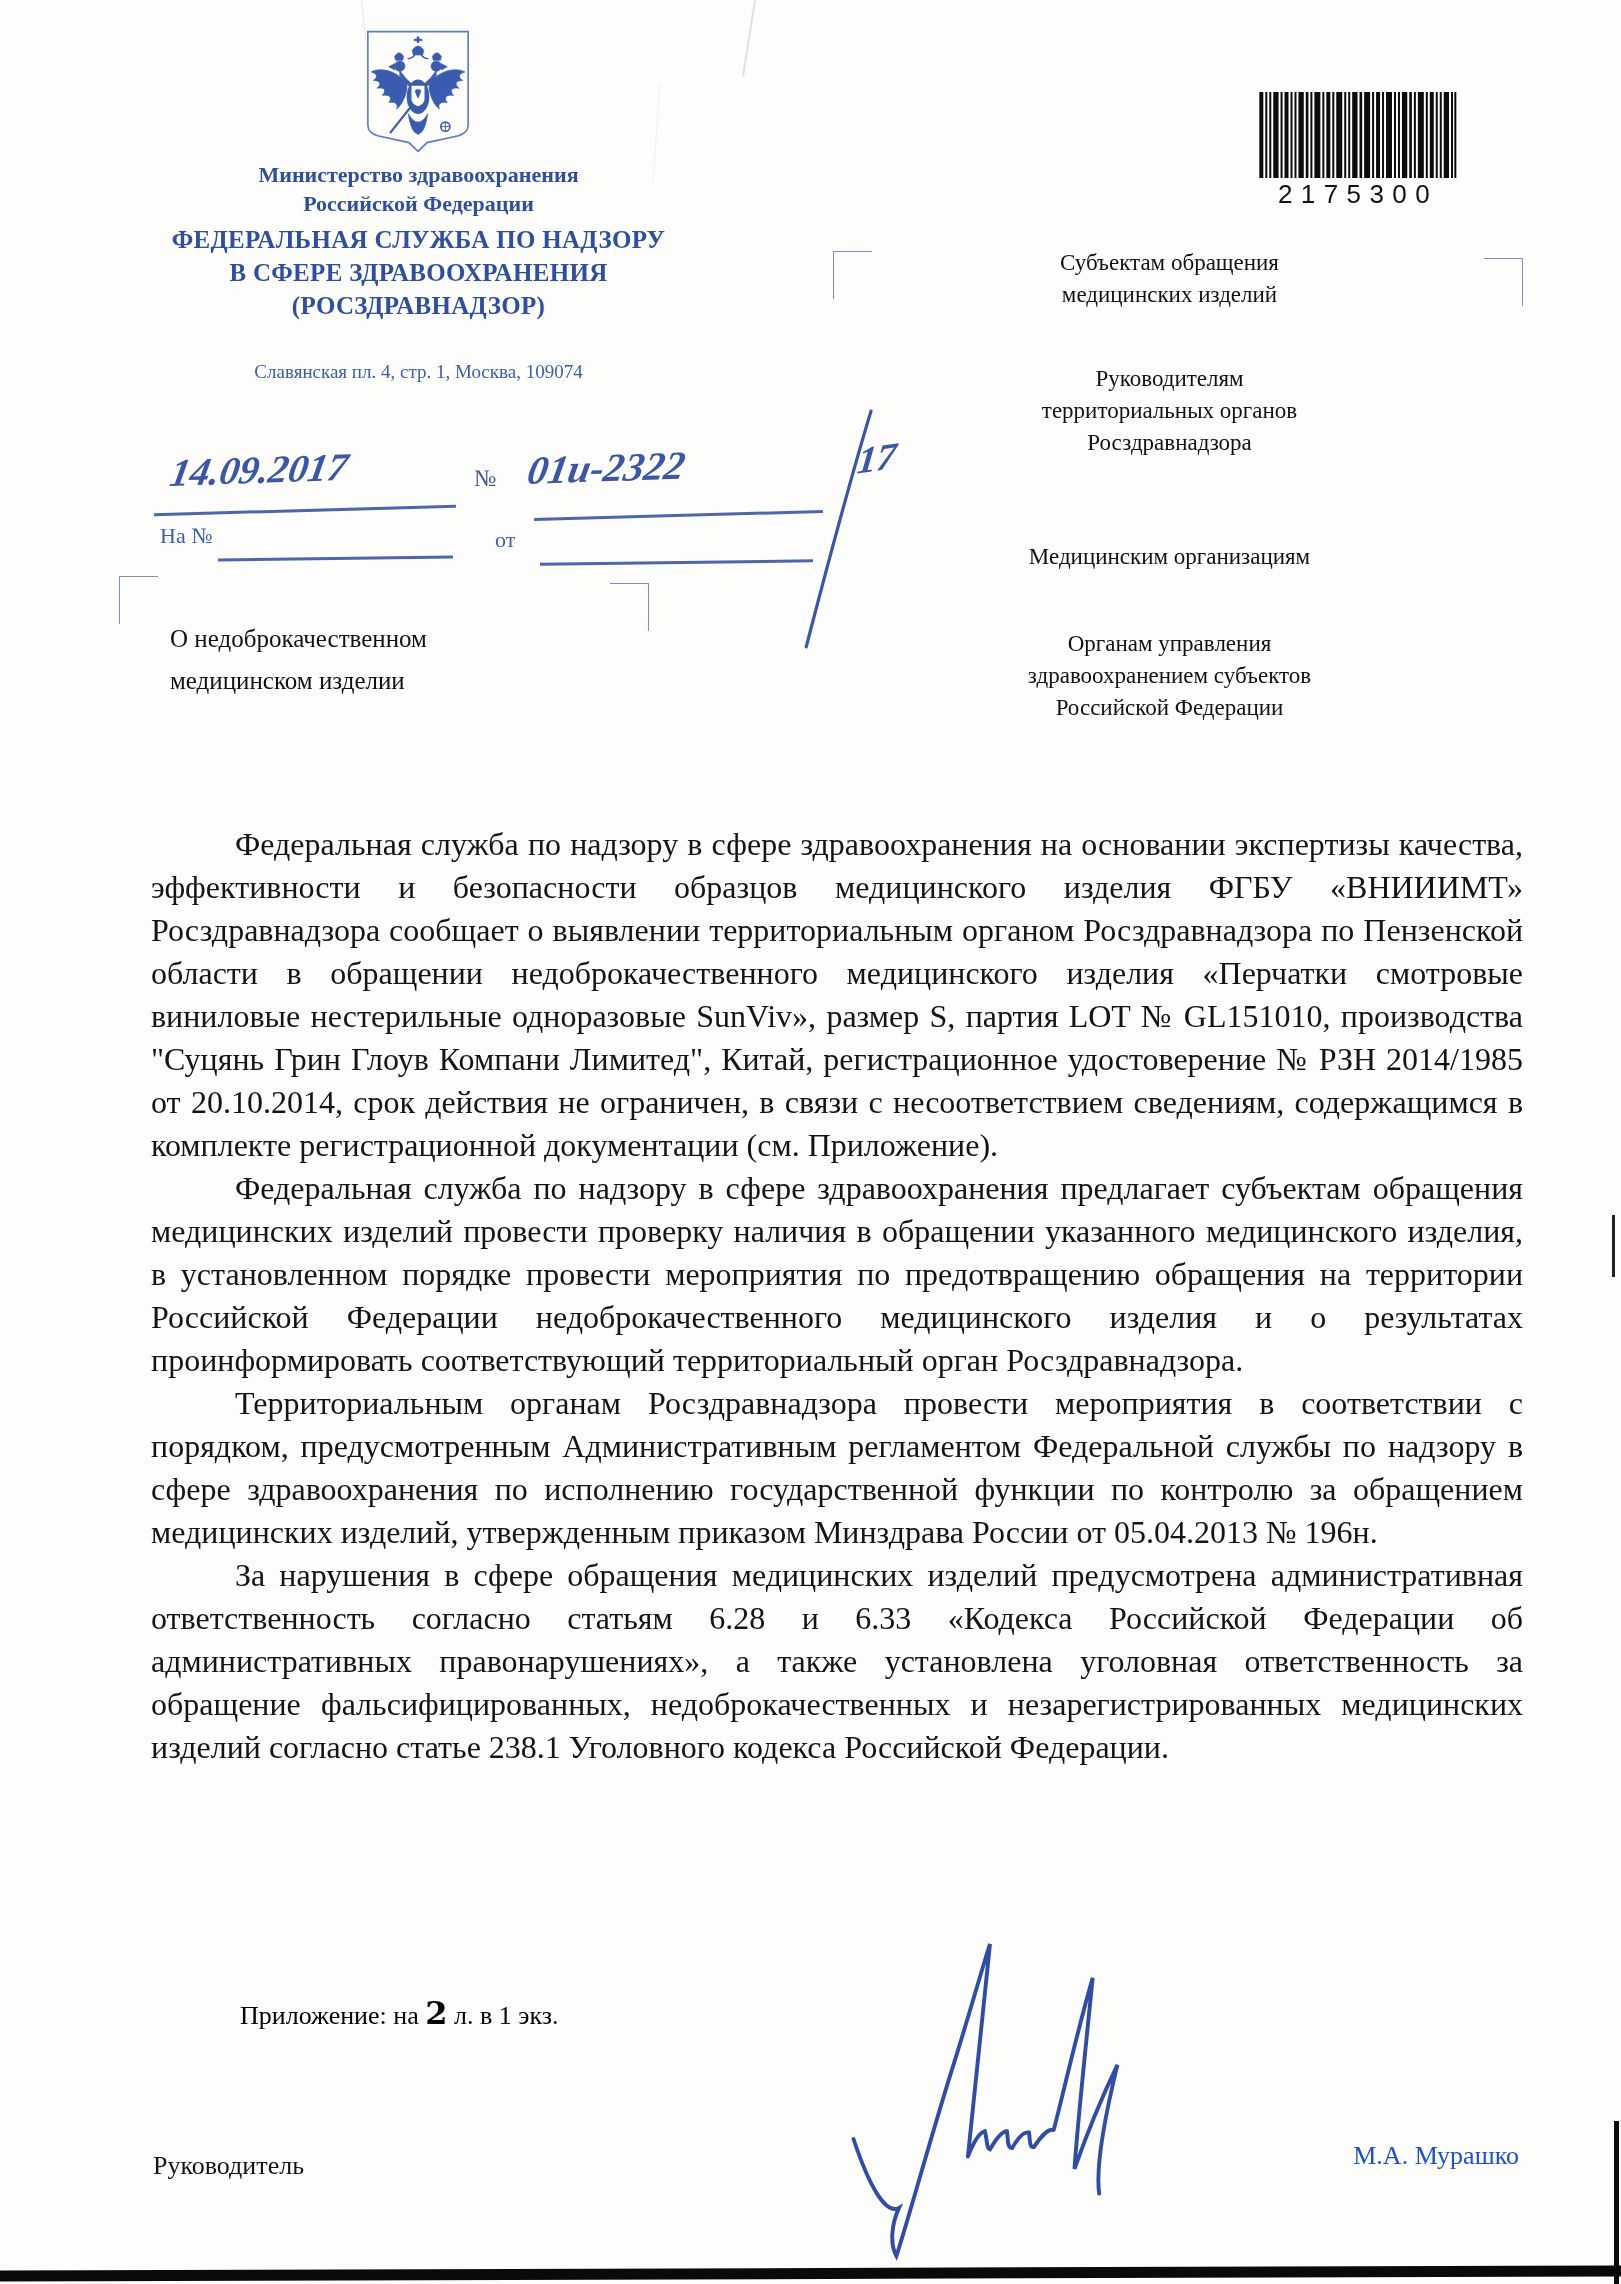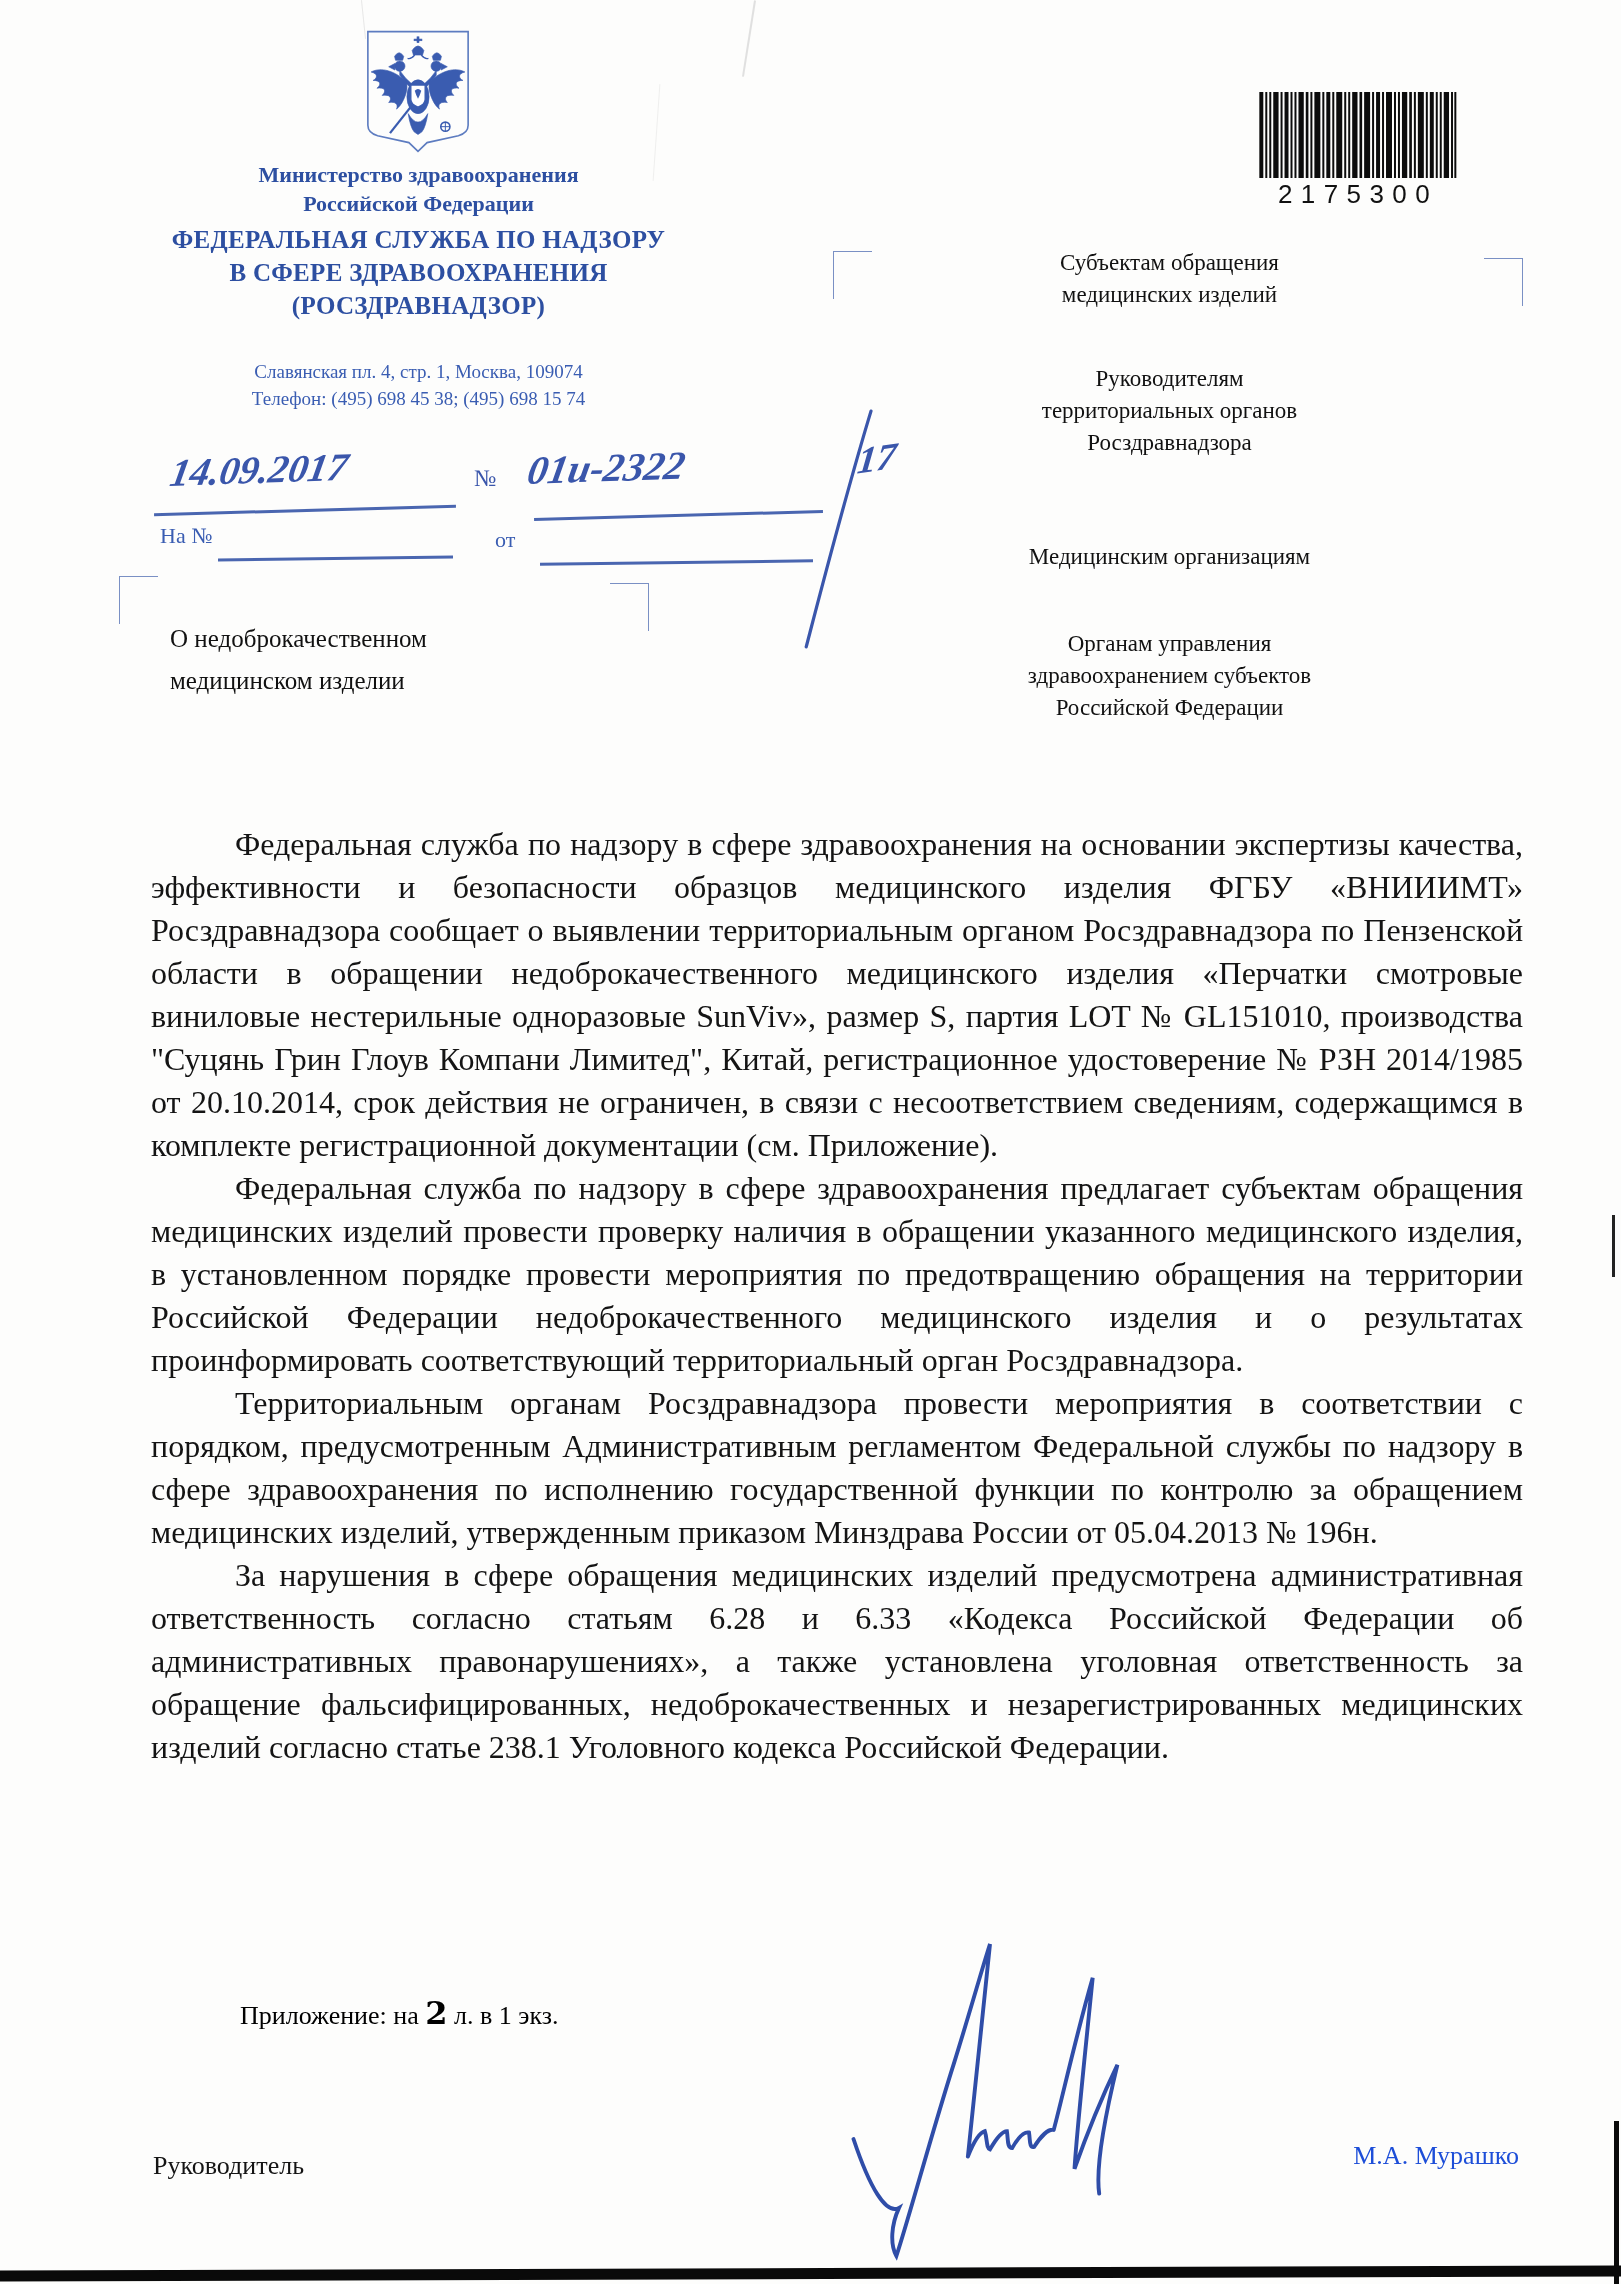--- a/index.html
+++ b/index.html
@@ -111,21 +111,20 @@
       <div>Министерство здравоохранения</div>
       <div>Российской Федерации</div>
     </div>
     <div class="lh-service">
       <div>ФЕДЕРАЛЬНАЯ СЛУЖБА ПО НАДЗОРУ</div>
       <div>В СФЕРЕ ЗДРАВООХРАНЕНИЯ</div>
       <div>(РОСЗДРАВНАДЗОР)</div>
     </div>
     <div class="lh-address">
       <div>Славянская пл. 4, стр. 1, Москва, 109074</div>
-      <div>Телефон: (495) 698 45 38; (495) 698 15 74</div>
     </div>
   </div>
 
   <div class="barcode-wrap">
     <svg class="barcode-svg" viewBox="0 0 300 130" preserveAspectRatio="none">
       <g fill="#0c0c0c">
         <rect x="2" y="0" width="6" height="130"></rect>
           <rect x="11" y="0" width="3" height="130"></rect>
         <rect x="17" y="0" width="3" height="130"></rect>
           <rect x="23" y="0" width="8" height="130"></rect>

